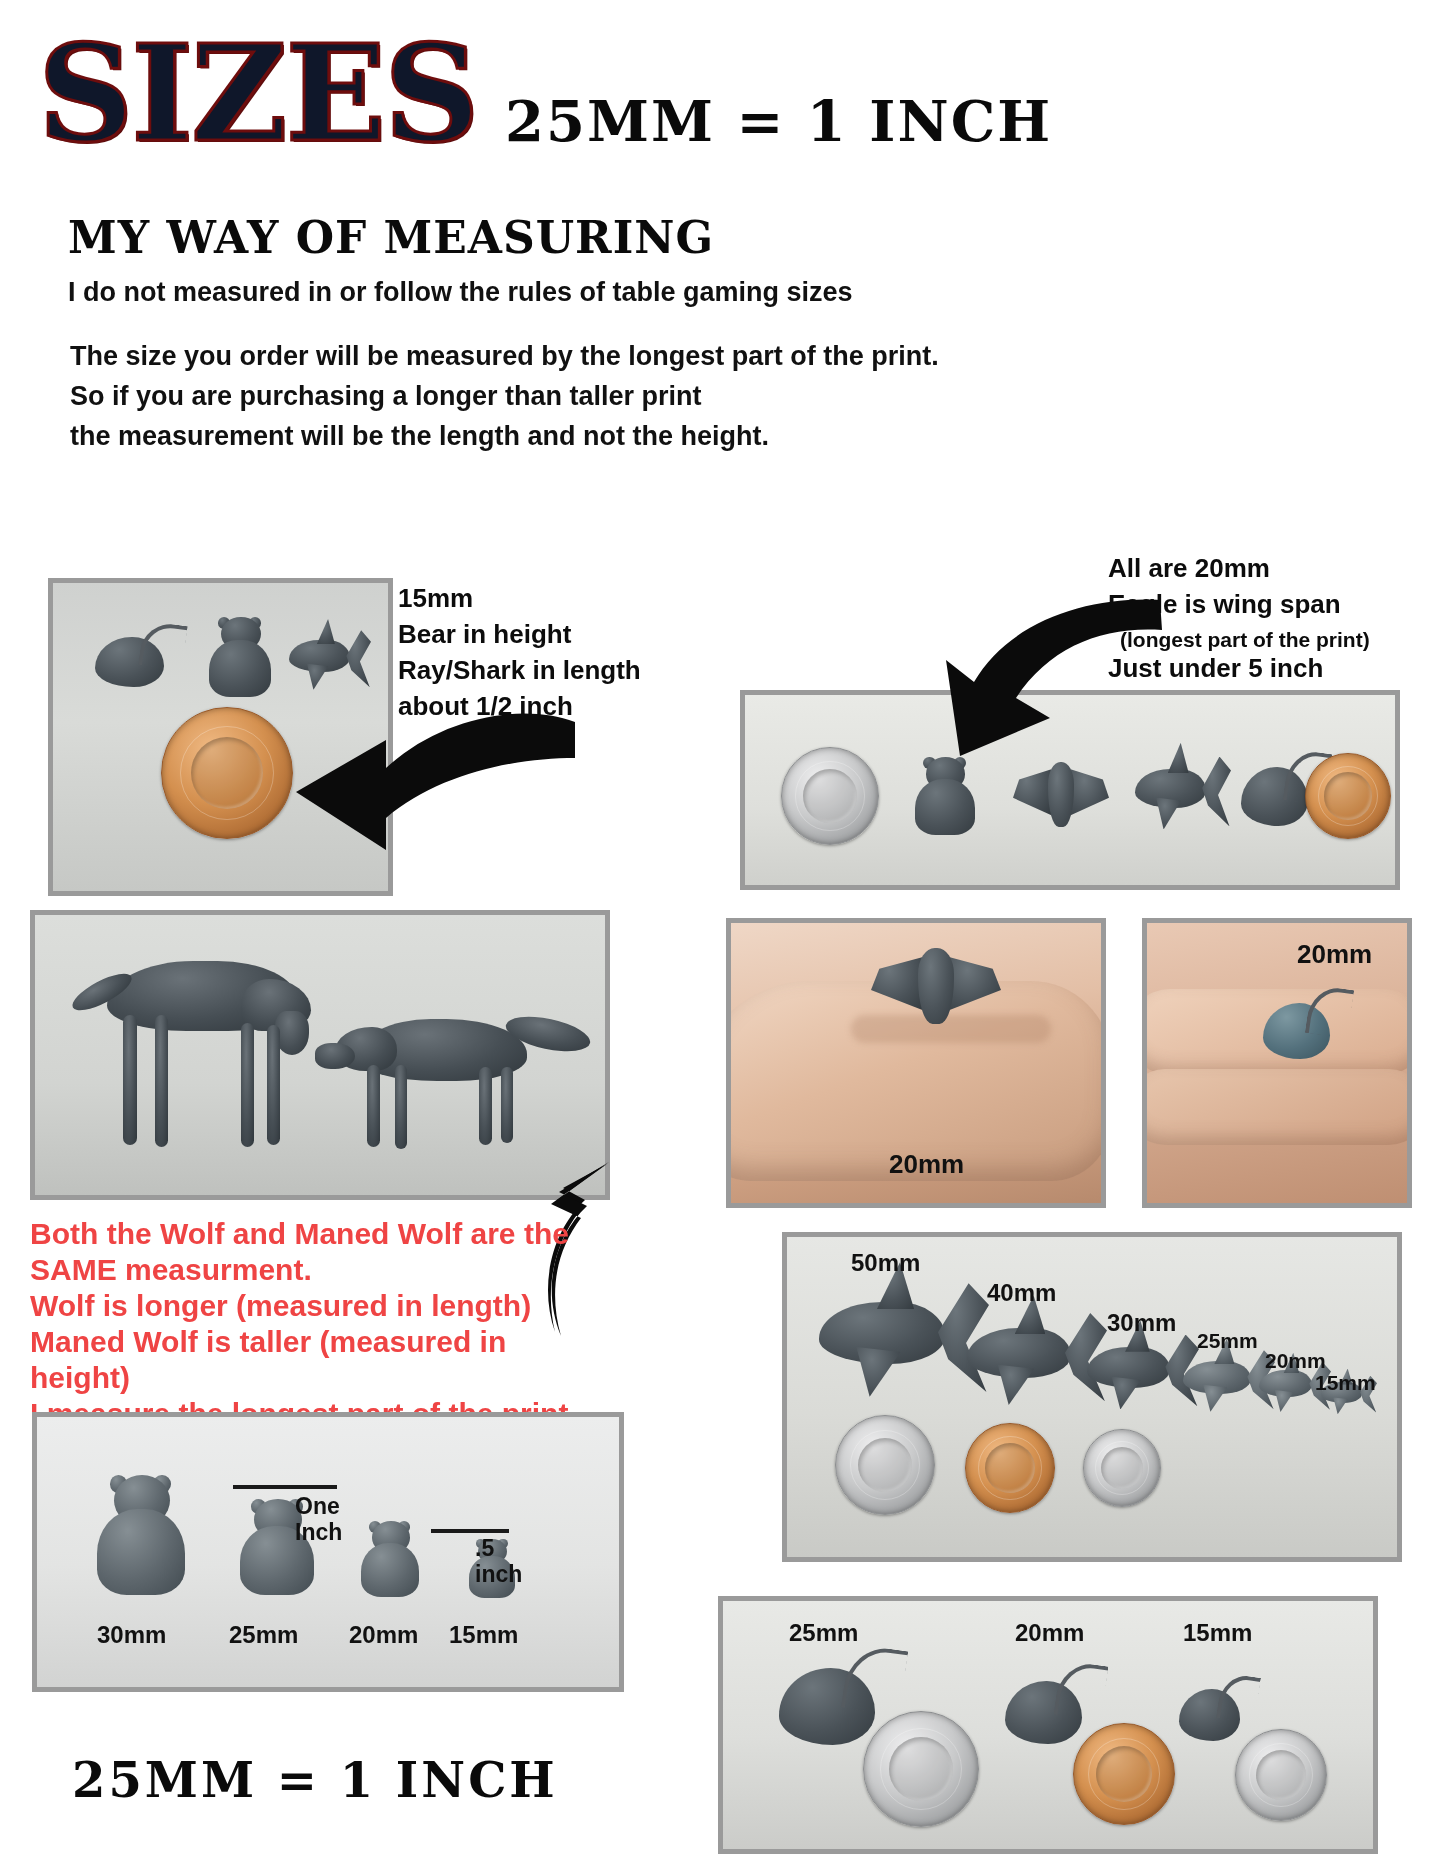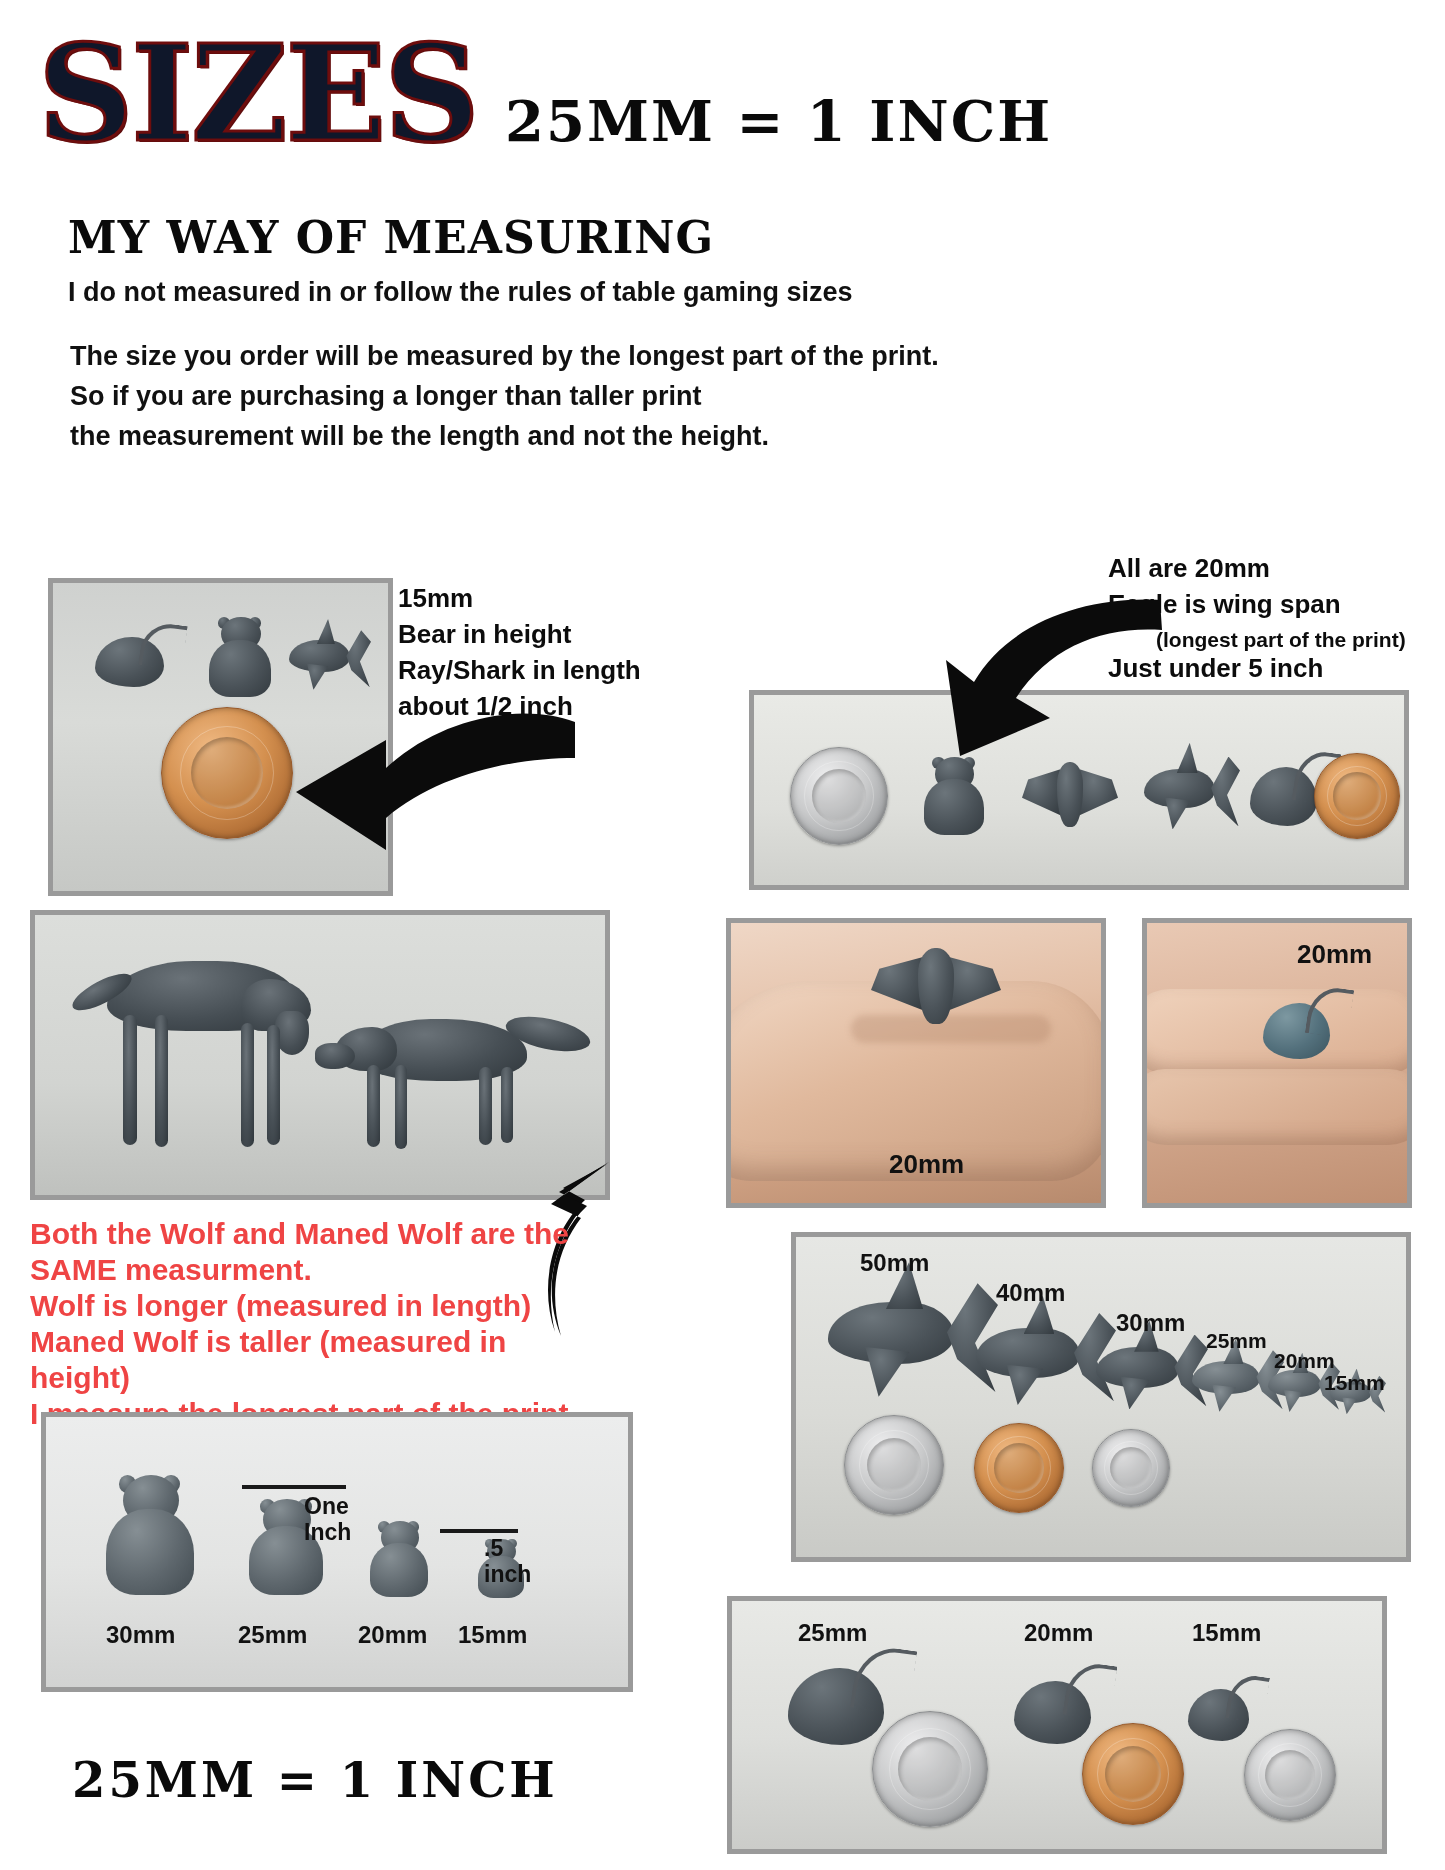--- a/index.html
+++ b/index.html
@@ -80,21 +80,20 @@
     position: absolute;
     inset: 0;
   }
 
   
   .bg-studio {
     background: linear-gradient(180deg,#cfd1cf 0%, #d9dbd8 45%, #c6c8c5 100%);
   }
   .bg-white {
     background: linear-gradient(180deg,#e9eae6 0%, #dedfdb 60%, #cfd0cc 100%);
-    margin-left: 9px;
   }
   .bg-skin {
     background: linear-gradient(180deg,#e7c7b2 0%, #dcb49b 50%, #caa188 100%);
   }
 
   
   .fig { position: absolute; }
   .grey-body {
     background: radial-gradient(ellipse at 35% 25%, #6c757b 0%, #4a5258 55%, #333a3f 100%);
   }
@@ -337,21 +336,21 @@
       <div class="tail2"></div>
     </div>
     <div class="coin coin-copper coin-gloss" style="left:560px; top:58px; width:84px; height:84px;">
       <div class="coin-face"></div>
     </div>
   </div>
 </div>
 
 <div class="abs callout" style="left:1108px; top:550px;">All are 20mm</div>
 <div class="abs callout" style="left:1108px; top:586px;">Eagle is wing span</div>
-<div class="abs callout small" style="left:1156px; top:622px; font-size:21px;">(longest part of the print)</div>
+<div class="abs callout small" style="left:1120px; top:622px; font-size:21px;">(longest part of the print)</div>
 <div class="abs callout" style="left:1108px; top:650px;">Just under 5 inch</div>
 
 <svg class="arrow-svg" style="left:940px; top:590px;" width="230" height="200" viewBox="0 0 230 200">
   <path d="M220,10 C150,6 70,30 34,92 L6,70 L20,166 L110,128 L76,108 C110,56 164,36 222,40 Z" fill="#0b0b0b"></path>
 </svg>
 
 <div class="abs photo bg-skin" style="left:726px; top:918px; width:380px; height:290px;">
   <div class="inner" style="background:linear-gradient(170deg,#efd7c6 0%,#e3bfa6 38%,#cfa183 72%,#b78a6d 100%);">
     <div style="position:absolute; left:-40px; top:58px; width:420px; height:200px;
                 border-radius:120px 80px 60px 60px;

